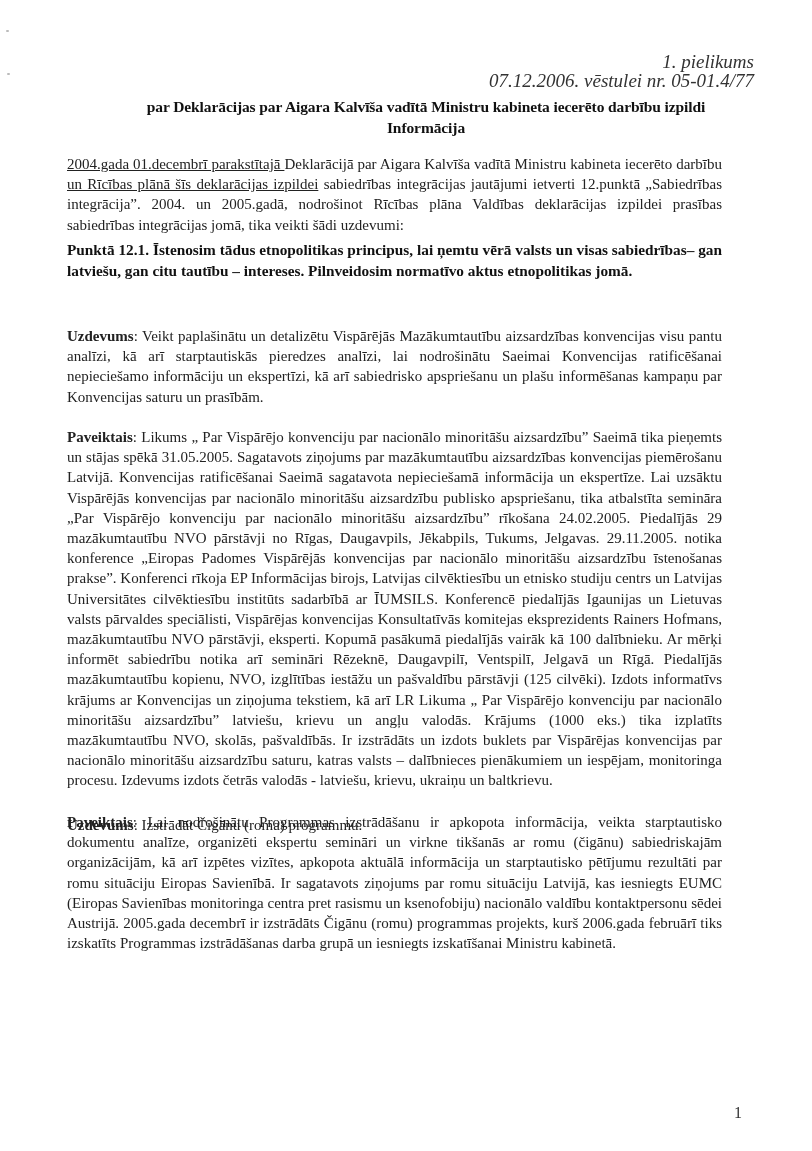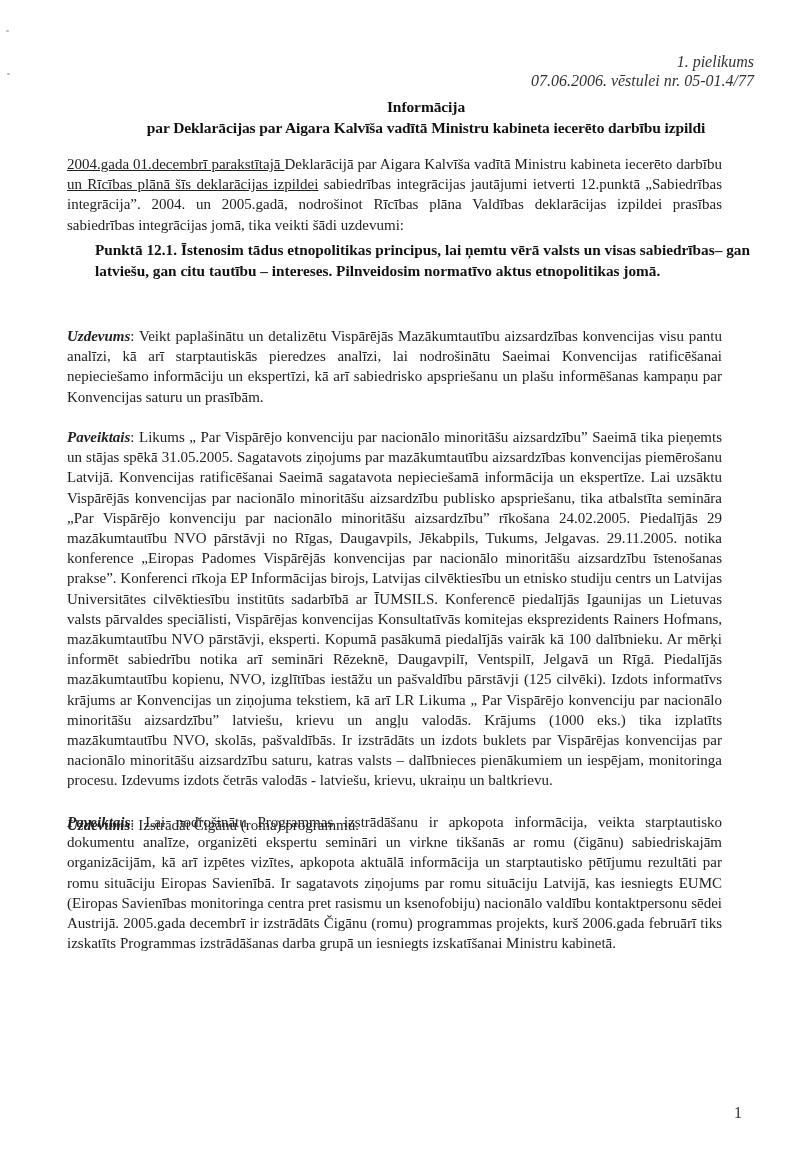--- a/index.html
+++ b/index.html
@@ -1,47 +1,47 @@
 <!DOCTYPE html>
 <html><head>
 <meta charset="utf-8">
 <style>
   html, body { margin: 0; padding: 0; background: #ffffff; }
   body { width: 812px; height: 1151px; position: relative; overflow: hidden;
          font-family: "Liberation Serif", "DejaVu Serif", serif; color: #1a1a1a; }
   .page { position: absolute; left: 0; top: 0; width: 812px; height: 1151px; background: #fff; }
   .annex { position: absolute; right: 58px; top: 52px; text-align: right; font-style: italic;
-           font-size: 16px; line-height: 19px; color: #333; }
+           font-size: 19px; line-height: 19px; color: #333; }
   .title { position: absolute; left: 55px; right: 15px; top: 96px; text-align: center;
            font-weight: bold; font-size: 15.5px; line-height: 21px; color: #111; letter-spacing: -0.1px; }
   .body { position: absolute; left: 67px; width: 655px; font-size: 15px; line-height: 20.2px;
           text-align: justify; color: #222; }
   .para { margin: 0; }
   .u { text-decoration: underline; }
-  .ital-lbl { font-style: italic; font-weight: bold; }
-  .point { font-weight: bold; font-size: 15.3px; line-height: 20.5px; color: #111; margin-left: 28px; }
+  .ital-lbl { font-weight: bold; }
+  .point { font-weight: bold; font-size: 15.3px; line-height: 20.5px; color: #111; }
   .pagenum { position: absolute; left: 734px; top: 1104px; font-size: 16px; color: #333; }
   .speck { position: absolute; width: 3px; height: 2px; background: #bbb; border-radius: 1px; }
 </style>
 </head>
 <body>
 
 <div class="page">
 
   <span class="speck" style="left:6px;top:30px;"></span>
   <span class="speck" style="left:7px;top:73px;"></span>
 
   <div class="annex">
     <div>1. pielikums</div>
-    <div>07.06.2006. vēstulei nr. 05-01.4/77</div>
+    <div>07.12.2006. vēstulei nr. 05-01.4/77</div>
   </div>
 
   <div class="title">
+    <div>par Deklarācijas par Aigara Kalvīša vadītā Ministru kabineta iecerēto darbību izpildi</div>
     <div>Informācija</div>
-    <div>par Deklarācijas par Aigara Kalvīša vadītā Ministru kabineta iecerēto darbību izpildi</div>
   </div>
 
   <div class="body" style="top:154px;">
     <p class="para"><span class="u">2004.gada 01.decembrī parakstītajā </span><span>Deklarācijā par Aigara Kalvīša vadītā Ministru kabineta iecerēto darbību </span><span class="u">un Rīcības plānā šīs deklarācijas izpildei</span><span> sabiedrības integrācijas jautājumi ietverti 12.punktā „Sabiedrības integrācija”. 2004. un 2005.gadā, nodrošinot Rīcības plāna Valdības deklarācijas izpildei prasības sabiedrības integrācijas jomā, tika veikti šādi uzdevumi:</span></p>
   </div>
 
   <div class="body point" style="top:240px;">
     <p class="para">Punktā 12.1. Īstenosim tādus etnopolitikas principus, lai ņemtu vērā valsts un visas sabiedrības– gan latviešu, gan citu tautību – intereses. Pilnveidosim normatīvo aktus etnopolitikas jomā.</p>
   </div>
 

